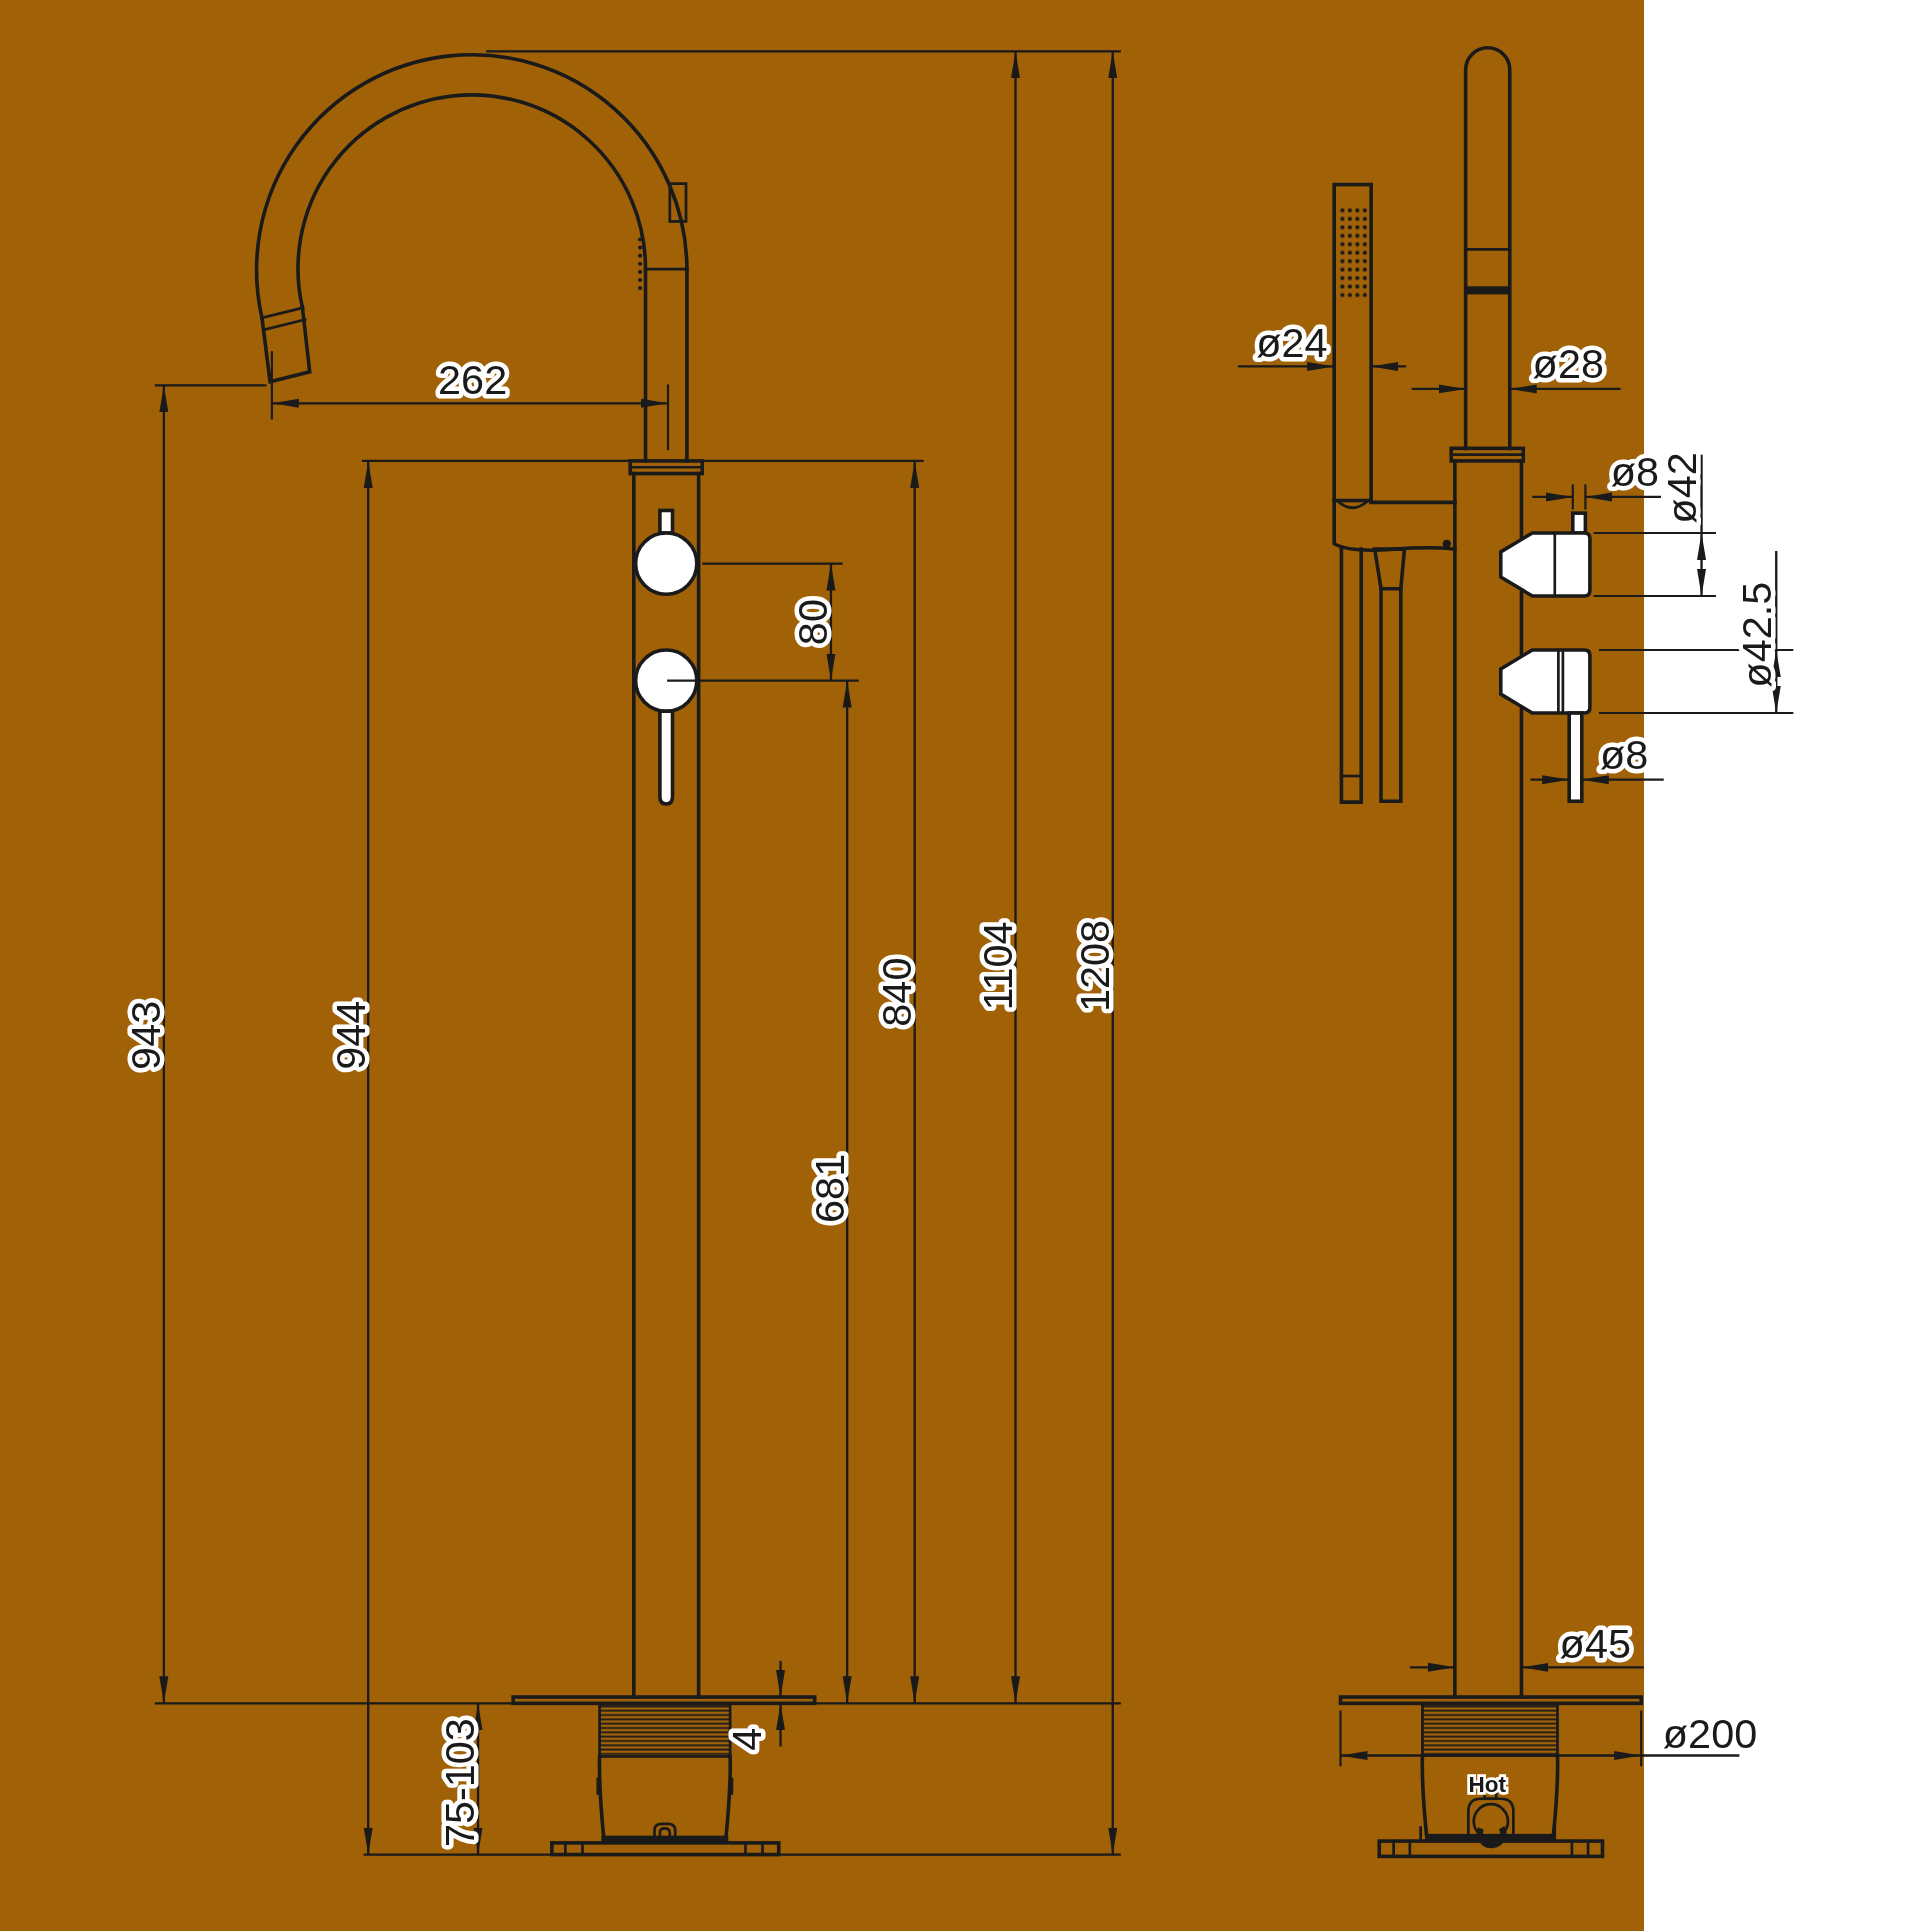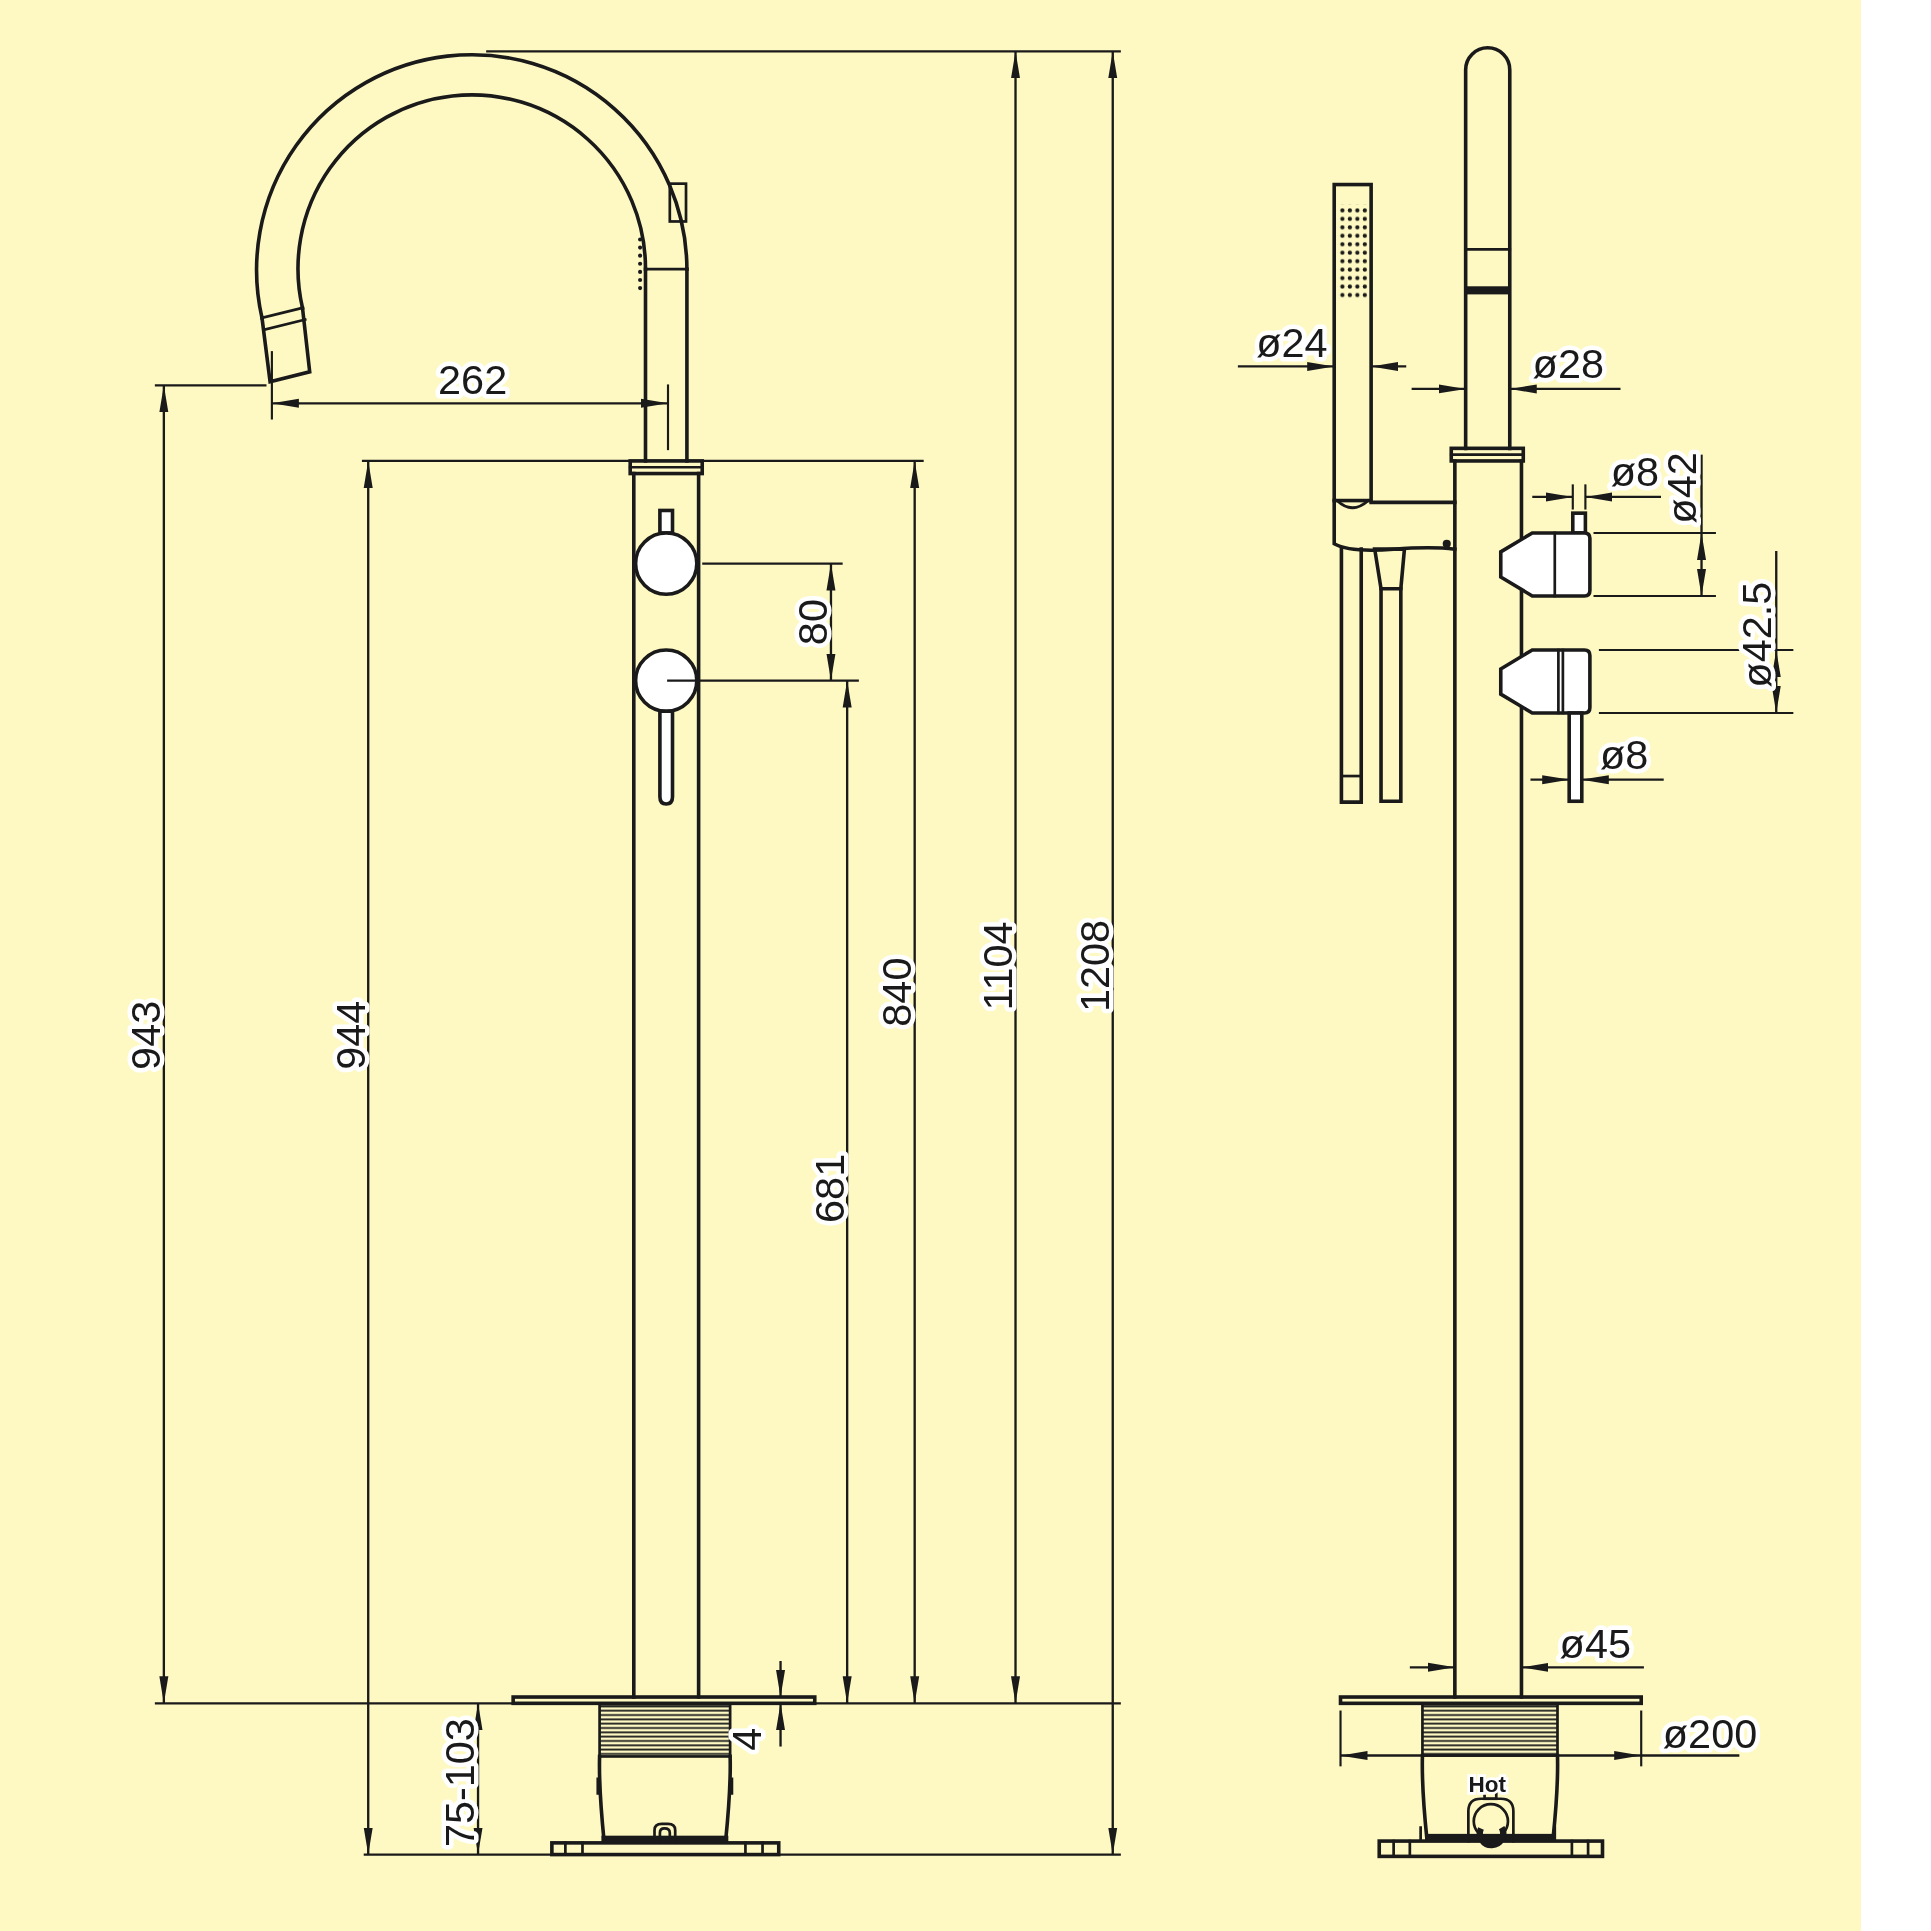--- a/index.html
+++ b/index.html
@@ -1,16 +1,16 @@
 <!DOCTYPE html>
 <html style="font-size:14.4px"><head>
 <meta charset="utf-8">
 <style>
   html,body{margin:0;padding:0;background:#fff;}
-  .page{width:1861px;height:1932px;background:#fef9c3;position:relative;}
+  .page{width:1644px;height:1932px;background:#a16207;position:relative;}
   svg{display:block;}
   .obj{stroke:#1a1a1a;stroke-width:4;fill:none;stroke-linecap:square;}
   .obj2{stroke:#1a1a1a;stroke-width:3;fill:none;stroke-linecap:square;}
   .objw{stroke:#1a1a1a;stroke-width:4;fill:#fff;}
   .fillb{fill:#1a1a1a;stroke:none;}
   .dim{stroke:#1a1a1a;stroke-width:2.6;fill:none;}
   .thin{stroke:#1a1a1a;stroke-width:2.4;fill:none;}
   .t{font-family:"Liberation Sans",sans-serif;font-size:46px;fill:#1a1a1a;
      paint-order:stroke;stroke:#ffffff;stroke-width:10px;stroke-linejoin:round;}
   .th{font-family:"Liberation Sans",sans-serif;font-size:25px;font-weight:bold;fill:#1a1a1a;

